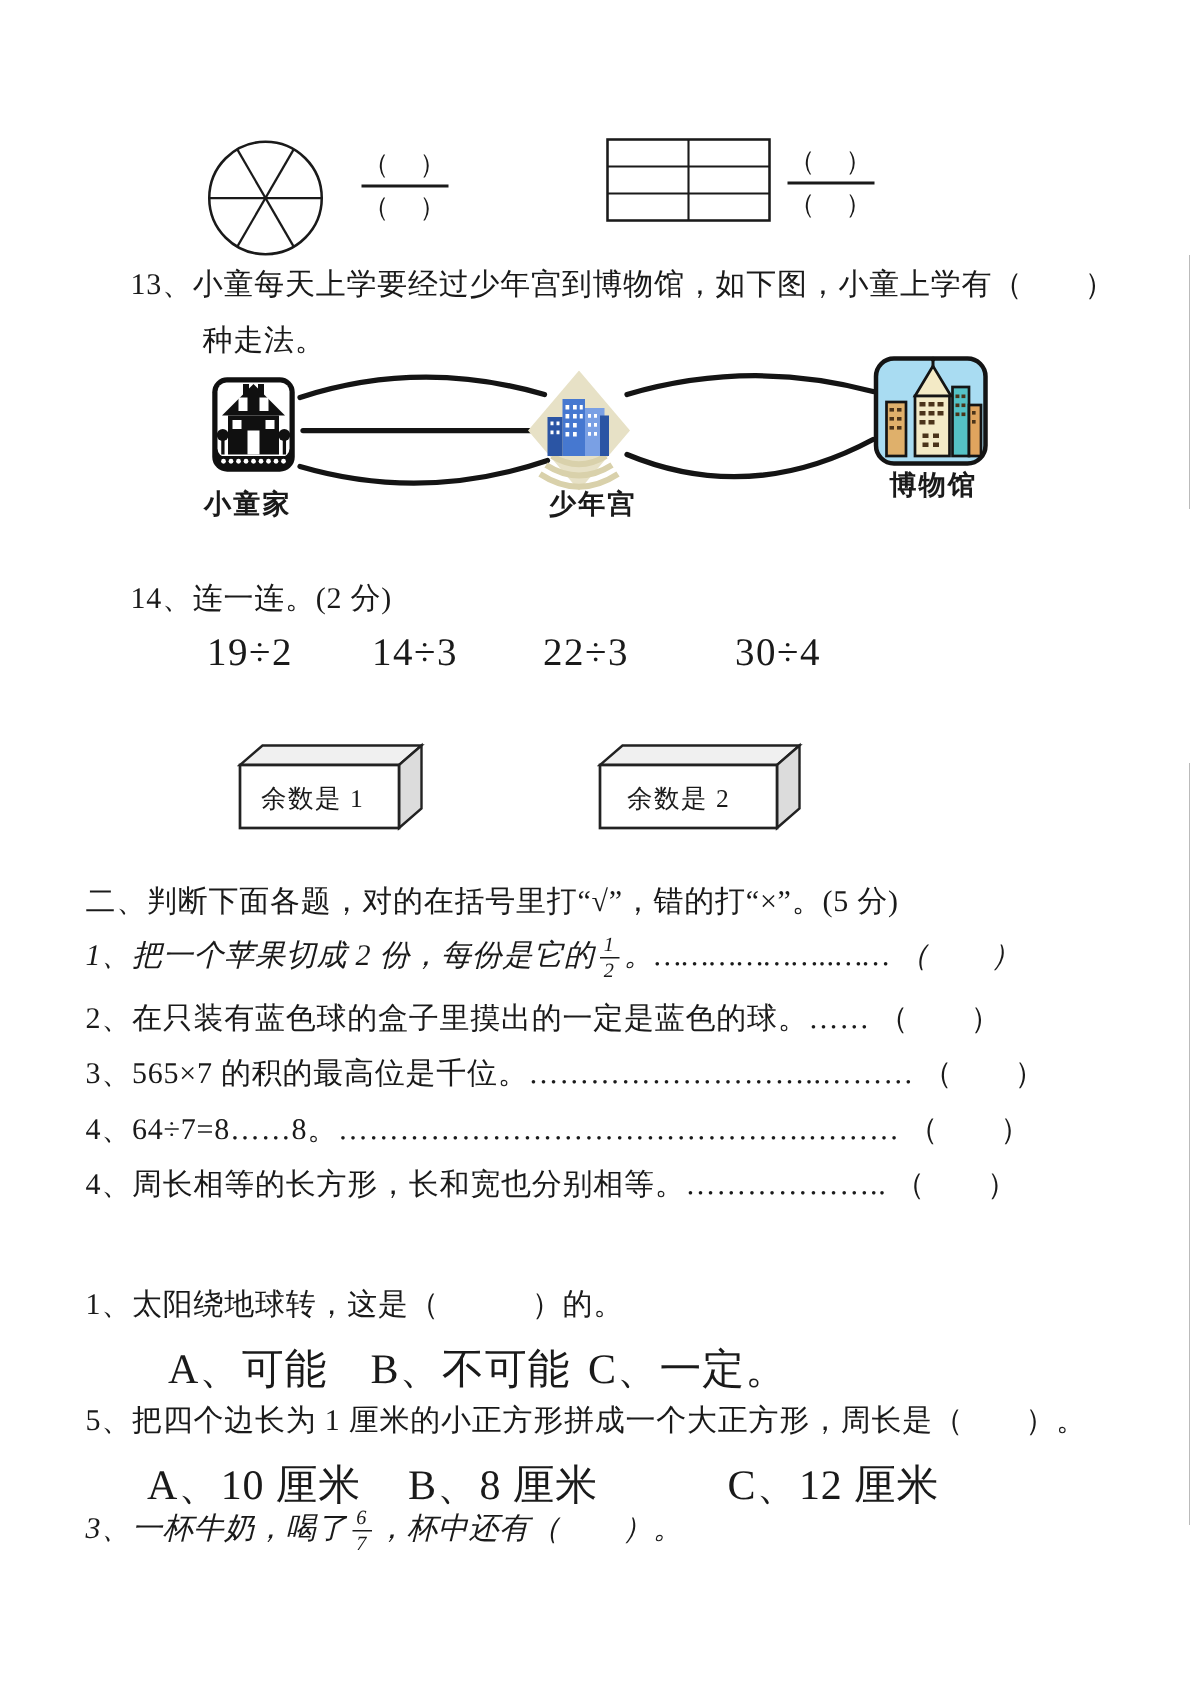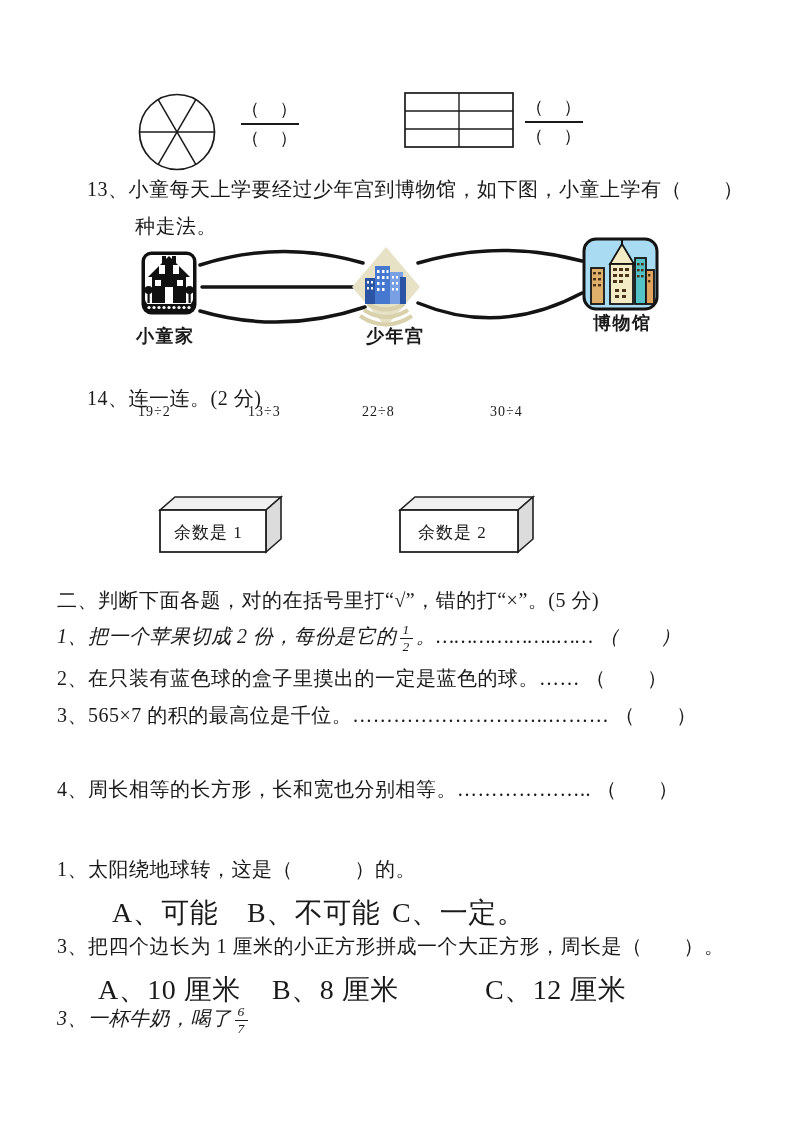--- a/index.html
+++ b/index.html
@@ -9,21 +9,21 @@
   svg{display:block;}
   .line{position:absolute;font-size:20px;white-space:pre;letter-spacing:.5px;}
   .flexline{position:absolute;display:flex;align-items:center;font-size:20px;white-space:pre;letter-spacing:.5px;font-style:italic;}
   .frac-blank{position:absolute;width:64px;text-align:center;font-size:18px;letter-spacing:1px;}
   .fb-num,.fb-den{display:block;line-height:1.15;white-space:pre;}
   .fb-bar{display:block;height:2.6px;background:#1a1a1a;margin:3px 3px;}
   .inline-frac{display:inline-flex;flex-direction:column;align-items:center;
                font-size:13.5px;line-height:1.15;margin:0 3px;transform:translateY(2px);}
   .if-num{border-bottom:1.5px solid #1a1a1a;padding:0 3px;}
   .fig-label{position:absolute;font-size:18px;font-weight:bold;letter-spacing:1.5px;}
-  .div-expr{position:absolute;top:404px;font-size:14px;letter-spacing:1px;}
+  .div-expr{position:absolute;top:420px;font-size:26px;letter-spacing:1px;}
   .opt{position:absolute;font-size:28px;white-space:pre;letter-spacing:.5px;}
   .box-label{font-size:17px;fill:#1a1a1a;font-family:"Liberation Serif","DejaVu Serif",serif;letter-spacing:1px;}
 </style>
 </head>
 <body>
 
 <div class="page">
 
   <svg class="abs" style="left:137px;top:92px" width="80" height="80">
     <circle cx="40" cy="40" r="37.5" fill="none" stroke="#1a1a1a" stroke-width="1.7"></circle>
@@ -165,22 +165,22 @@
         <rect x="66" y="44" width="2.4" height="2.4"></rect>
     </g>
   </svg>
 
   <div class="fig-label" style="left:136px;top:324px">小童家</div>
   <div class="fig-label" style="left:366px;top:324px">少年宫</div>
   <div class="fig-label" style="left:593px;top:311px">博物馆</div>
 
   <div class="line" style="left:87px;top:385px">14、连一连。(2 分)</div>
   <span class="div-expr" style="left:138px">19÷2</span>
-  <span class="div-expr" style="left:248px">13÷3</span>
-  <span class="div-expr" style="left:362px">22÷8</span>
+  <span class="div-expr" style="left:248px">14÷3</span>
+  <span class="div-expr" style="left:362px">22÷3</span>
   <span class="div-expr" style="left:490px">30÷4</span>
 
   <svg class="abs" style="left:158px;top:494px" width="130" height="62" viewBox="0 0 130 62">
     <polygon points="2,16 17,3 123,3 108,16" stroke="#222" stroke-width="1.6" fill="#f0f0f0"></polygon>
     <polygon points="108,16 123,3 123,45 108,58" stroke="#222" stroke-width="1.6" fill="#dcdcdc"></polygon>
     <rect x="2" y="16" width="106" height="42" fill="#ffffff" stroke="#222" stroke-width="1.8"></rect>
     <text x="16" y="44" class="box-label">余数是 1</text>
   </svg>
   <svg class="abs" style="left:398px;top:494px" width="142" height="62" viewBox="0 0 142 62">
     <polygon points="2,16 17,3 135,3 120,16" stroke="#222" stroke-width="1.6" fill="#f0f0f0"></polygon>
@@ -194,34 +194,36 @@
   <div class="flexline" style="left:57px;top:620px">
     <span>1、把一个苹果切成 2 份，每份是它的</span>
     <span class="inline-frac">
       <span class="if-num">1</span>
       <span class="if-den">2</span>
     </span>
     <span>。………………..…… （　　）</span>
   </div>
   <div class="line" style="left:57px;top:665px">2、在只装有蓝色球的盒子里摸出的一定是蓝色的球。…… （　　）</div>
   <div class="line" style="left:57px;top:702px">3、565×7 的积的最高位是千位。………………………..……… （　　）</div>
+  <div class="line" style="left:57px;top:739px">4、64÷7=8……8。……………………………………….……… （　　）</div>
   <div class="line" style="left:57px;top:776px">4、周长相等的长方形，长和宽也分别相等。……………….. （　　）</div>
 
 
   <div class="line" style="left:57px;top:856px">1、太阳绕地球转，这是（　　　）的。</div>
   <span class="opt" style="left:112px;top:894px">A、可能</span>
   <span class="opt" style="left:247px;top:894px">B、不可能</span>
   <span class="opt" style="left:392px;top:894px">C、一定。</span>
 
-  <div class="line" style="left:57px;top:933px">3、把四个边长为 1 厘米的小正方形拼成一个大正方形，周长是（　　）。</div>
+  <div class="line" style="left:57px;top:933px">5、把四个边长为 1 厘米的小正方形拼成一个大正方形，周长是（　　）。</div>
   <span class="opt" style="left:98px;top:971px">A、10 厘米</span>
   <span class="opt" style="left:272px;top:971px">B、8 厘米</span>
   <span class="opt" style="left:485px;top:971px">C、12 厘米</span>
 
   <div class="flexline" style="left:57px;top:1002px">
     <span>3、一杯牛奶，喝了</span>
     <span class="inline-frac">
       <span class="if-num">6</span>
       <span class="if-den">7</span>
     </span>
+    <span>，杯中还有（　　）。</span>
   </div>
 
 </div>
 
 </body></html>

